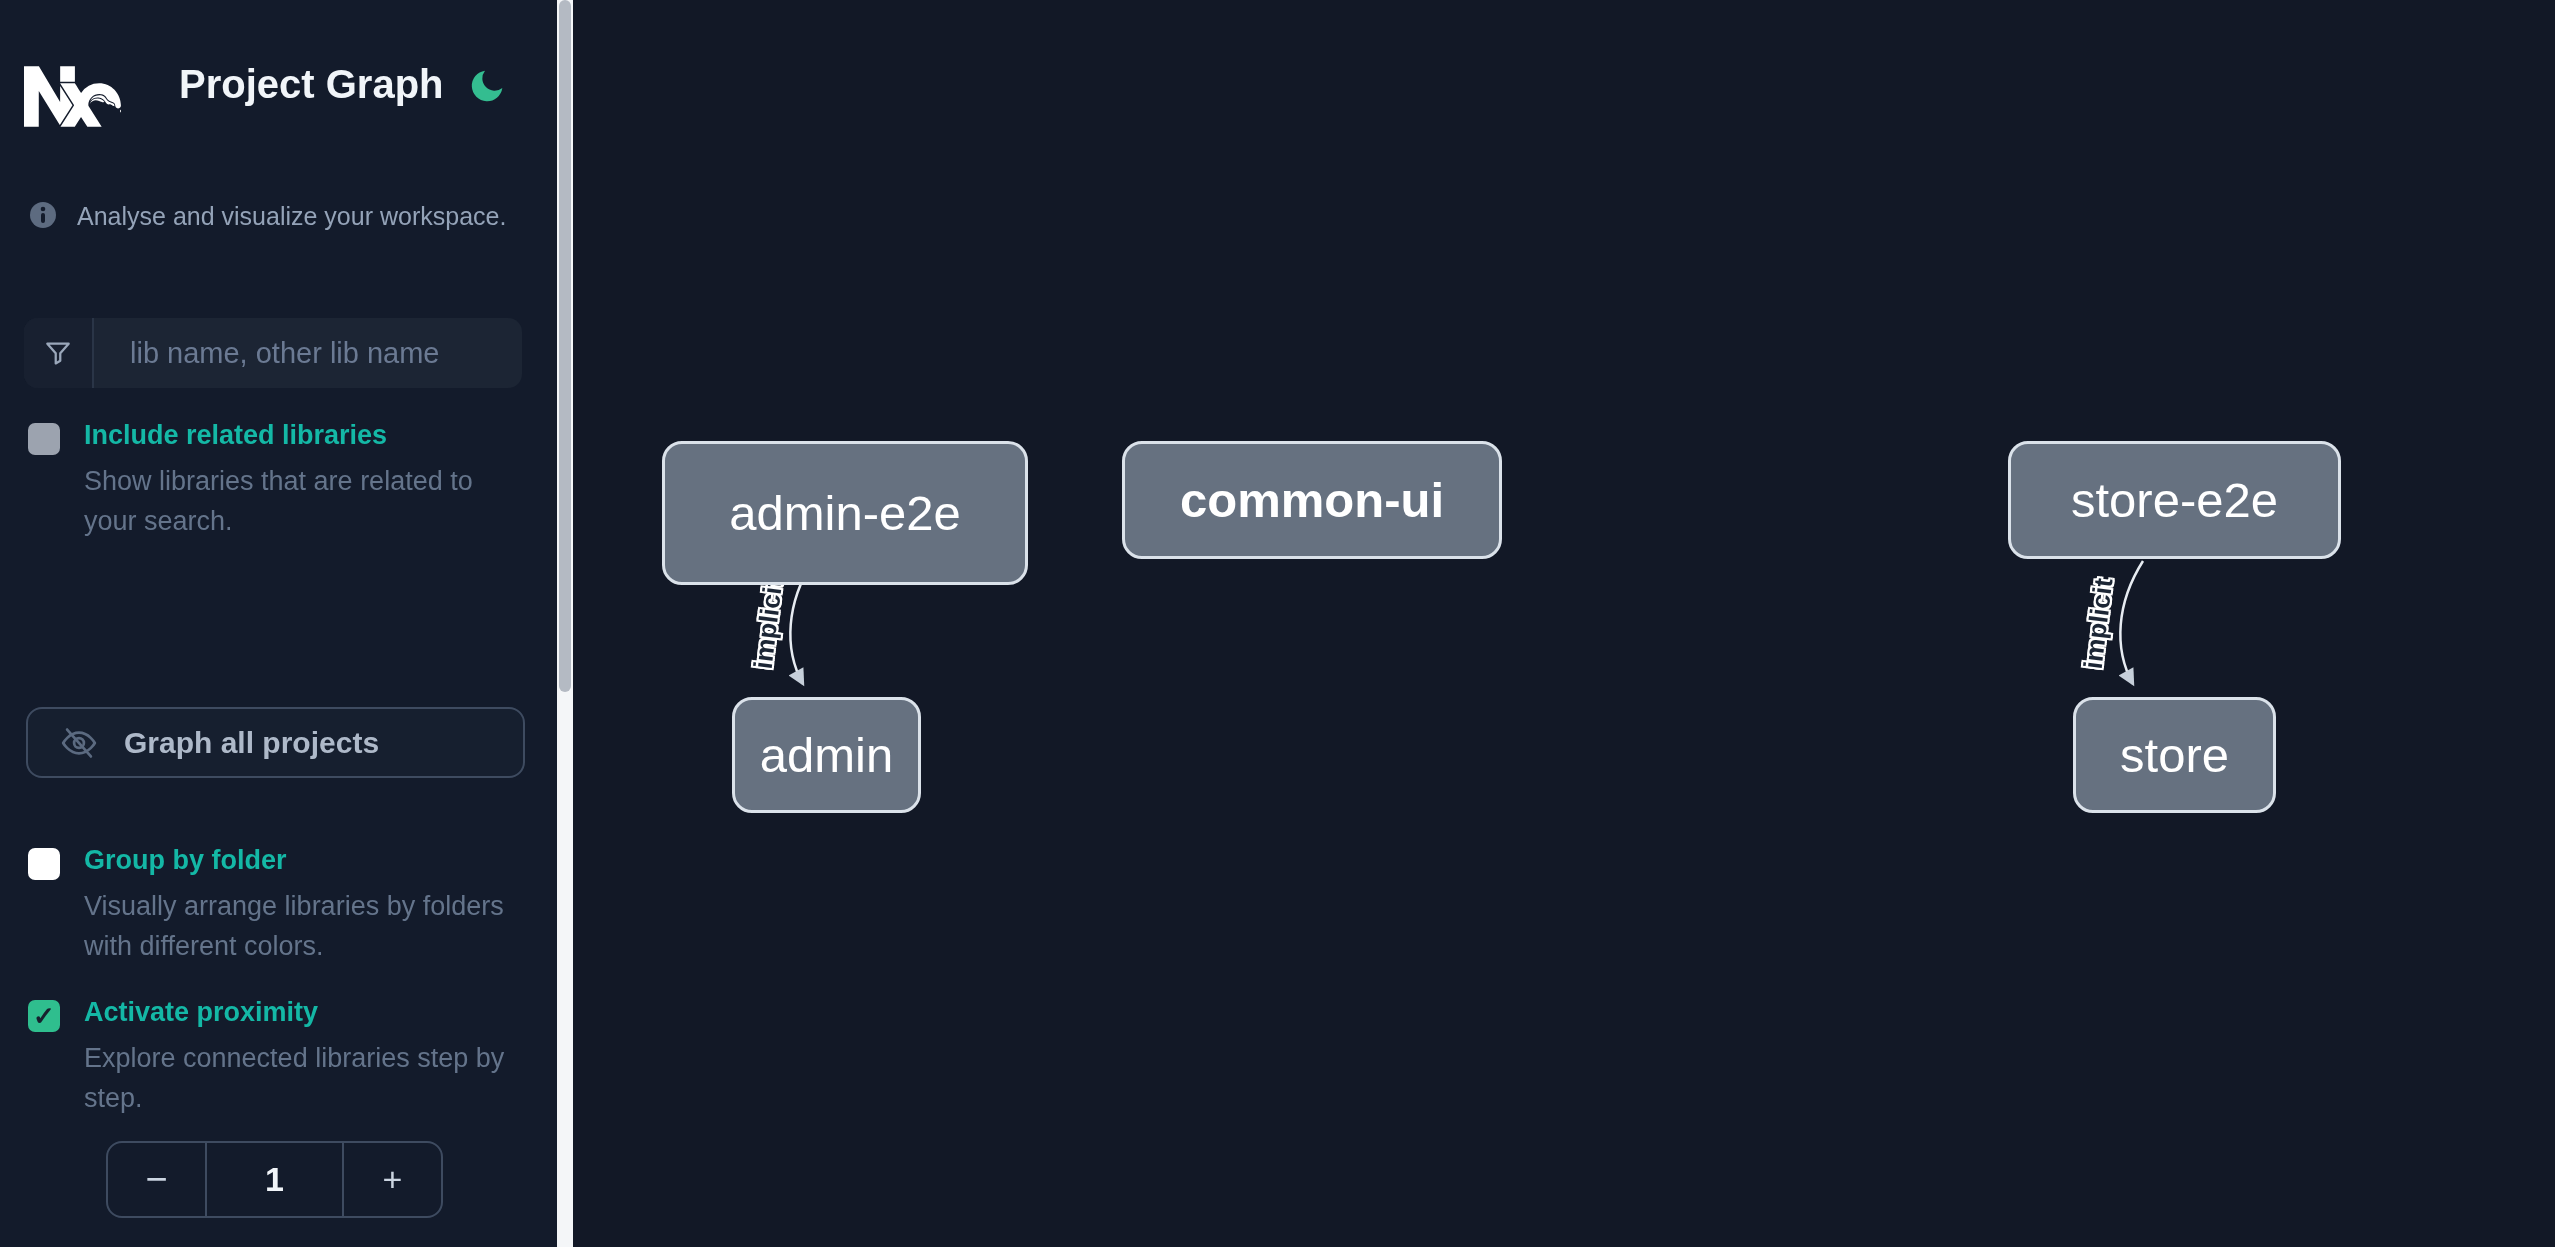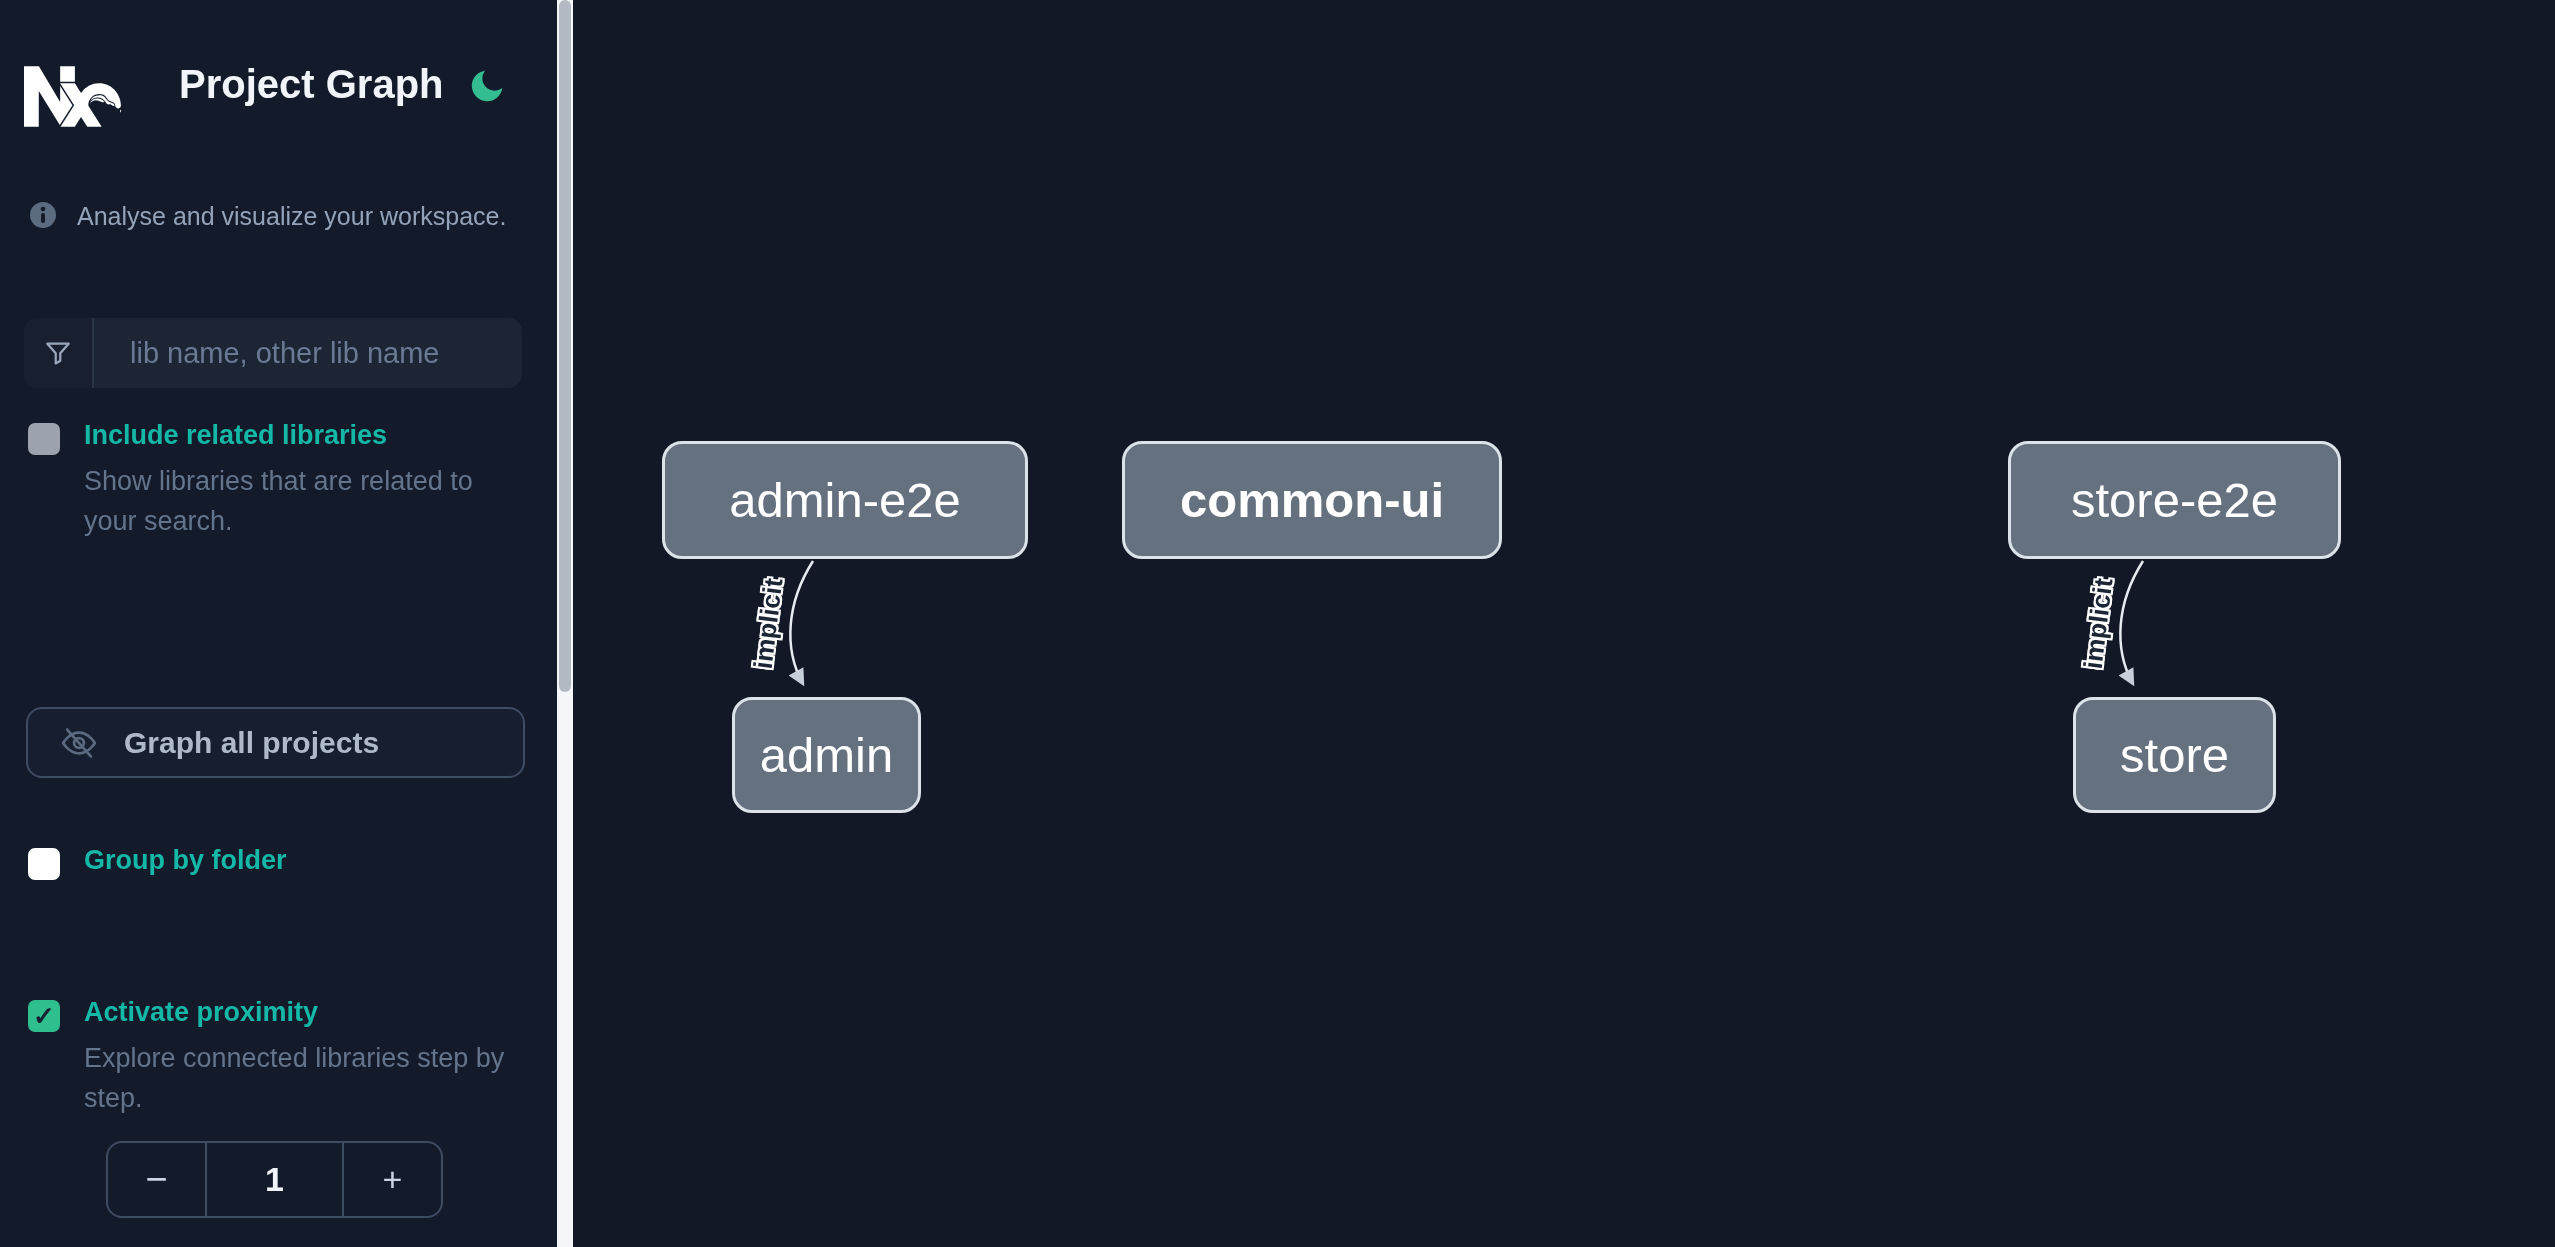--- a/index.html
+++ b/index.html
@@ -162,20 +162,21 @@
         </svg>
       </span>
       <span class="btn-label">Graph all projects</span>
     </div>
 
     <div class="toggle-block" style="top:845px;">
       <span class="cbx" style="background: rgb(255, 255, 255);">
         <span class="check"></span>
       </span>
       <div class="toggle-title">Group by folder</div>
+      <div class="toggle-desc">Visually arrange libraries by folders with different colors.</div>
     </div>
 
     <div class="toggle-block" style="top:997px;">
       <span class="cbx" style="background: rgb(47, 190, 142);">
         <span class="check">✓</span>
       </span>
       <div class="toggle-title">Activate proximity</div>
       <div class="toggle-desc">Explore connected libraries step by step.</div>
     </div>
 
@@ -198,20 +199,20 @@
           <path d="M0,0 L10,5 L0,10 z" fill="#c6cfda"></path>
         </marker>
       </defs>
       <path d="M 240 561 C 214 602, 210 648, 230 684" fill="none" stroke="#e7ecf2" stroke-width="2.5" marker-end="url(#arrow)"></path>
       <path d="M 1570 561 C 1544 602, 1540 648, 1560 684" fill="none" stroke="#e7ecf2" stroke-width="2.5" marker-end="url(#arrow)"></path>
     </svg>
 
     <span class="edge-label" style="left:150px; top:608px;">implicit</span>
     <span class="edge-label" style="left:1480px; top:608px;">implicit</span>
 
-    <div class="node" style="left:89px;  top:441px; width:366px; height:118px;">admin-e2e</div>
+    <div class="node" style="left:89px;  top:441px; width:366px; height:144px;">admin-e2e</div>
     <div class="node" style="left:549px; top:441px; width:380px; height:118px;font-weight:bold;">common-ui</div>
     <div class="node" style="left:1435px;top:441px; width:333px; height:118px;">store-e2e</div>
     <div class="node" style="left:159px; top:697px; width:189px; height:116px;">admin</div>
     <div class="node" style="left:1500px;top:697px; width:203px; height:116px;">store</div>
 
   </div>
 </div>
 
 </body></html>

